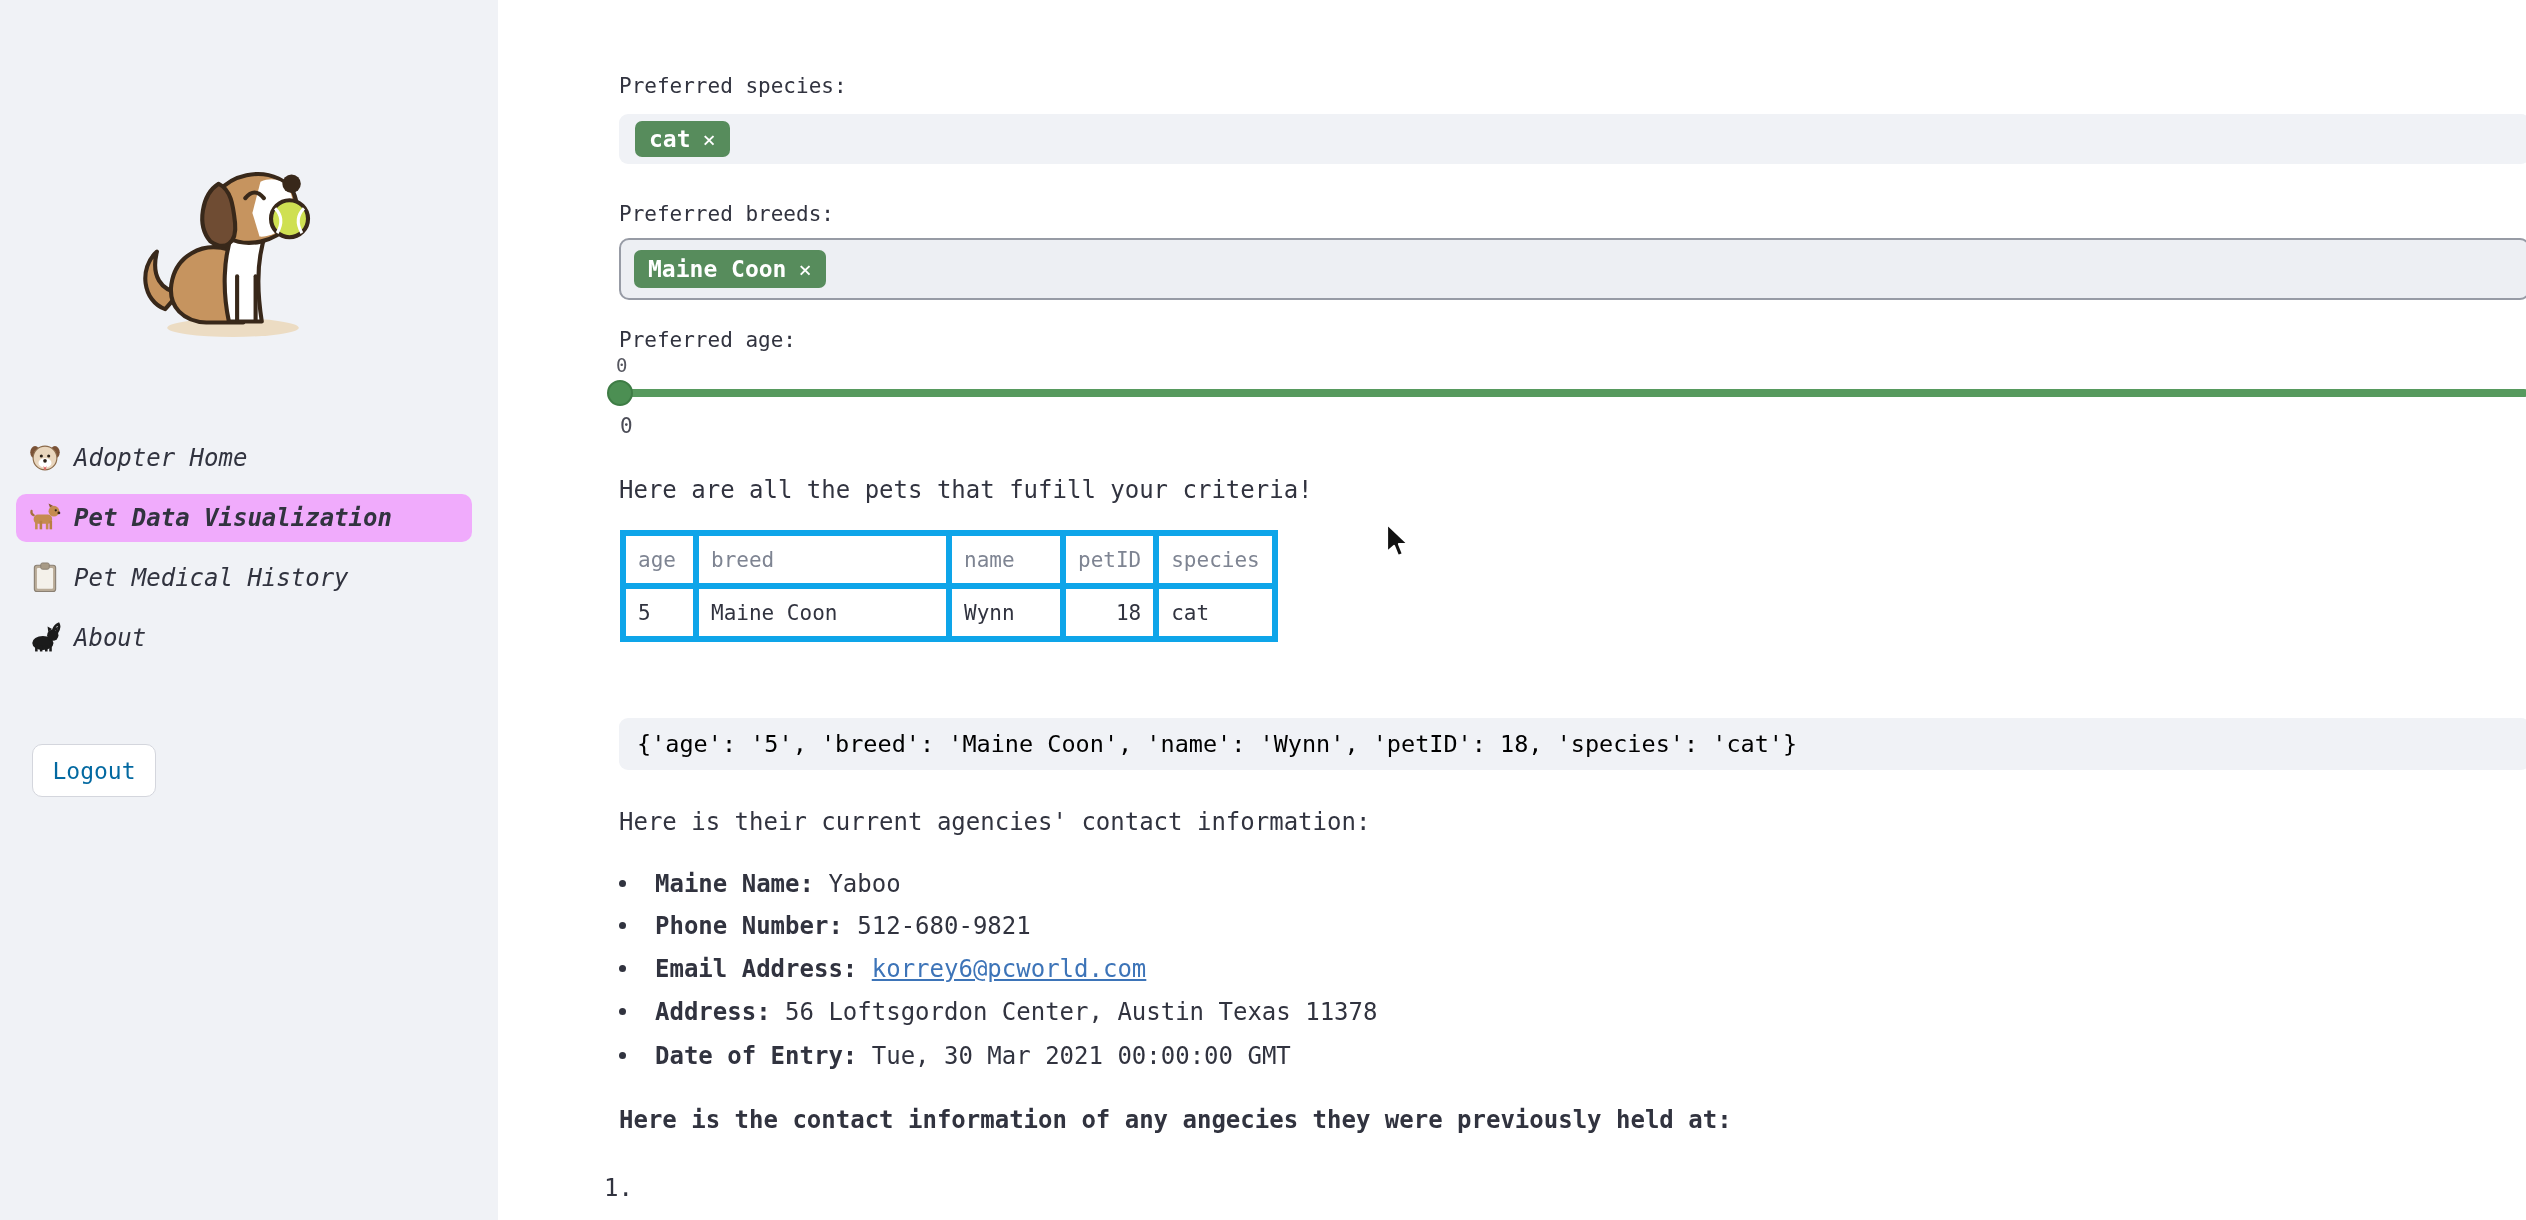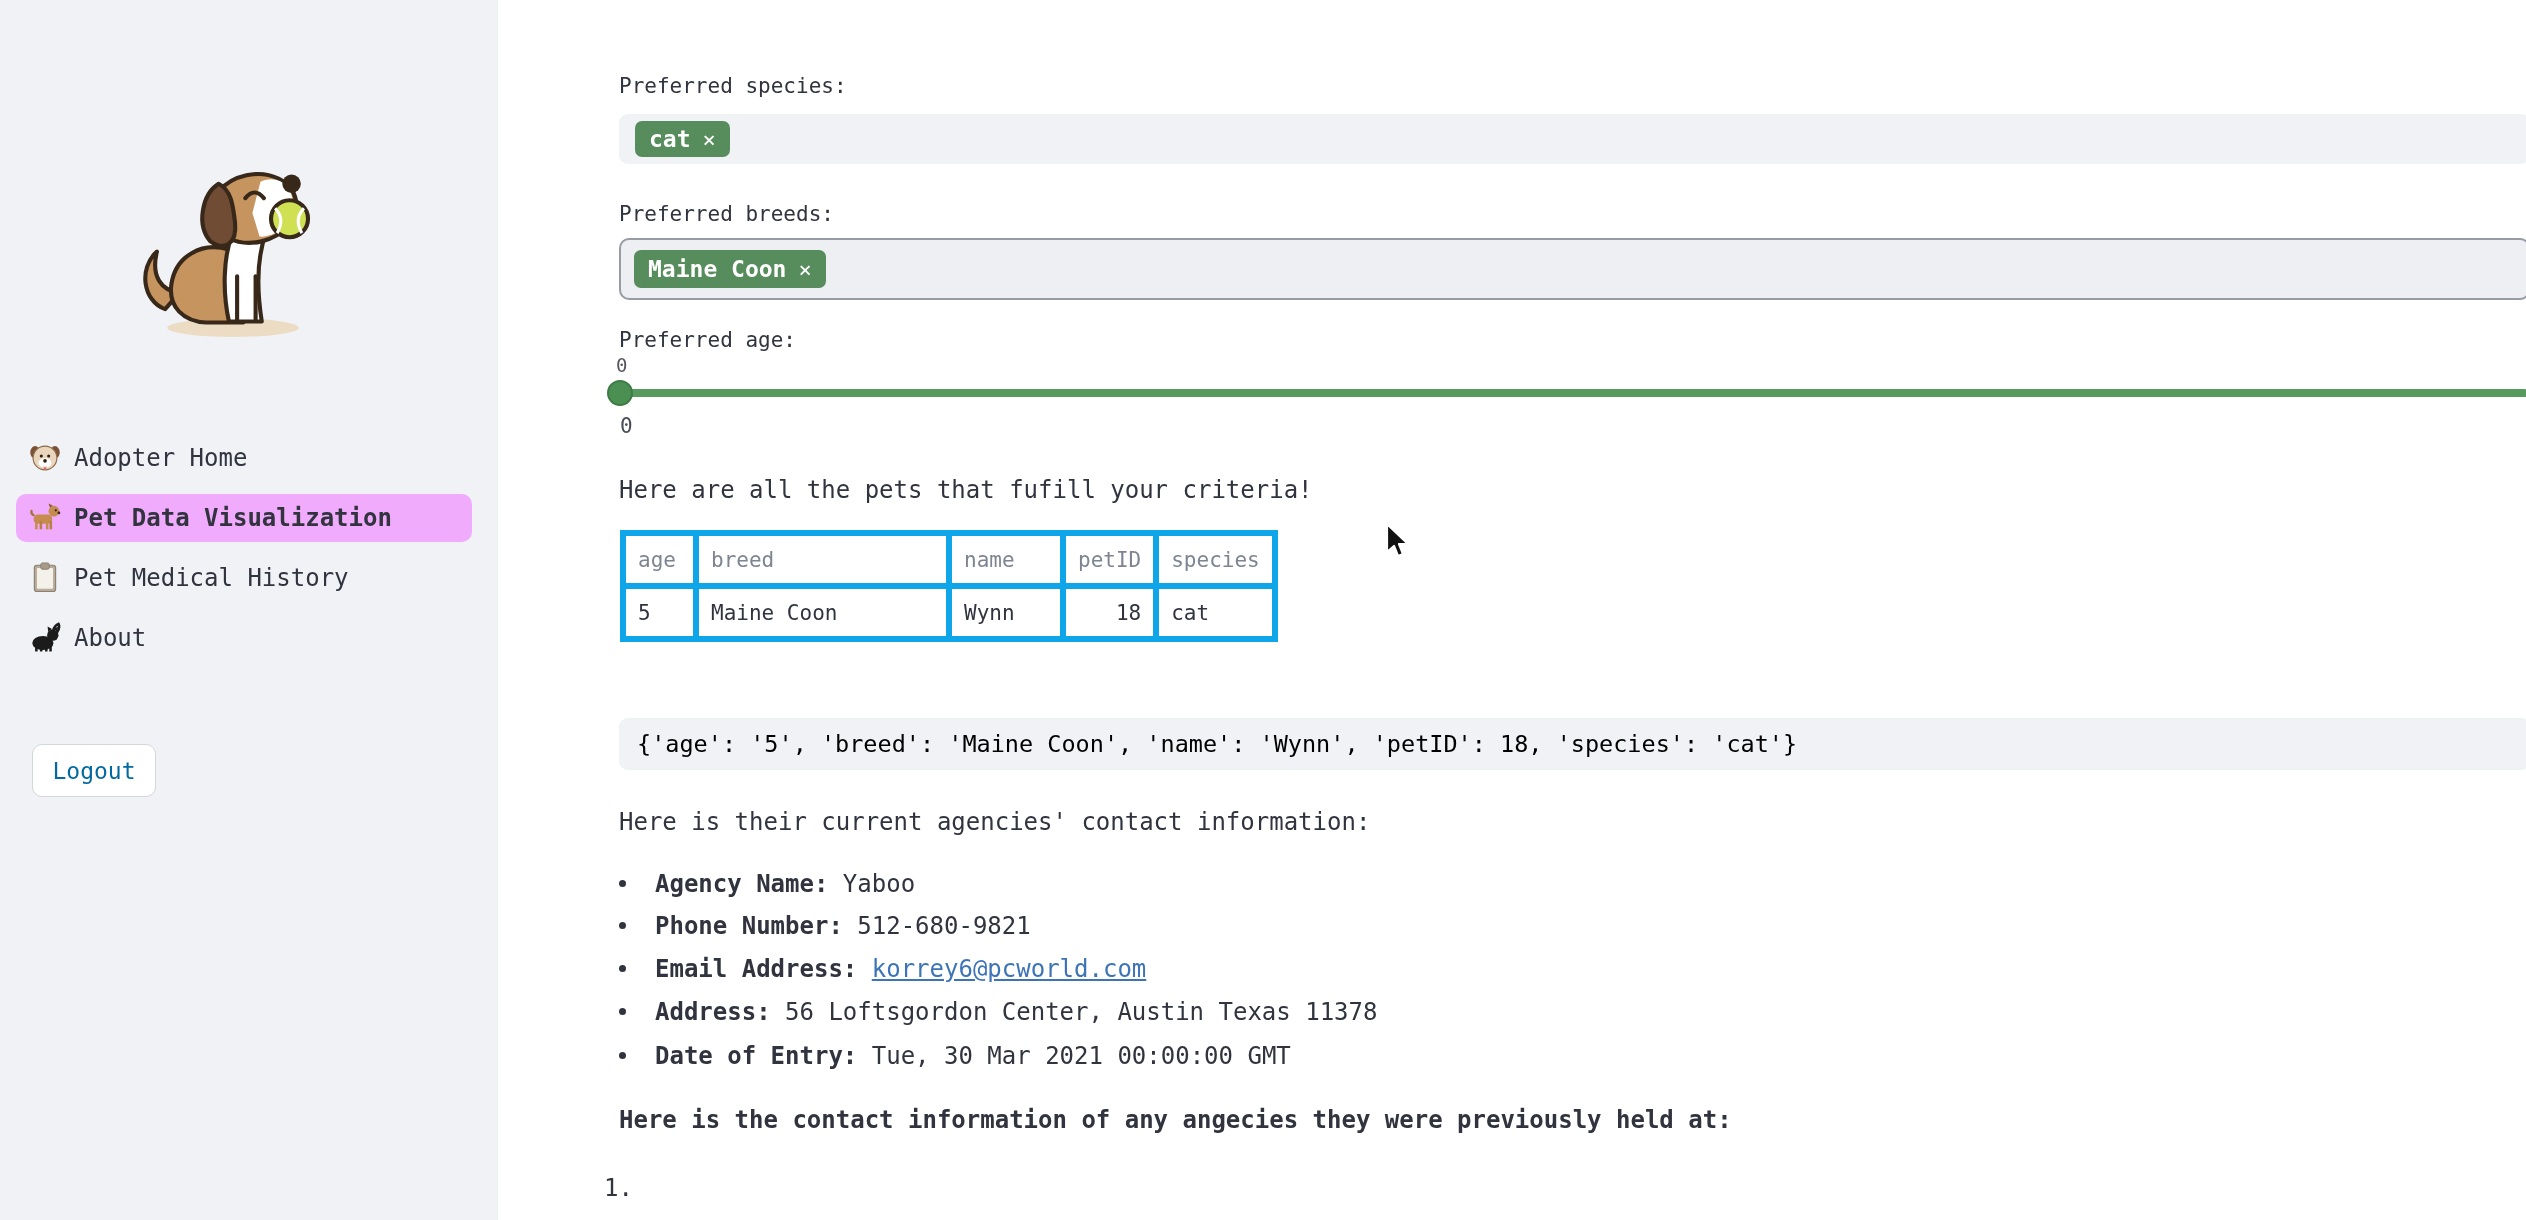--- a/index.html
+++ b/index.html
@@ -3,21 +3,21 @@
 <meta charset="utf-8">
 <style>
   * { margin:0; padding:0; box-sizing:border-box; }
   html,body { width:2526px; height:1220px; overflow:hidden; }
   body { font-family:"DejaVu Sans Mono", monospace; background:#ffffff; position:relative; color:#31333f; }
 
   
   .sidebar { position:absolute; left:0; top:0; width:498px; height:1220px; background:#f0f2f6; }
   .logo { position:absolute; left:128px; top:155px; width:210px; height:185px; }
   .nav { position:absolute; left:16px; top:434px; width:456px; }
-  .nav-item { display:flex; align-items:center; height:48px; margin-bottom:12px; padding:0 10px 0 12px; border-radius:10px; cursor:pointer; }
+  .nav-item { display:flex; align-items:center; height:48px; margin-bottom:12px; padding:0 10px 0 12px; border-radius:10px; cursor:pointer;font-style:italic; }
   .nav-item.active { background:#f0abfc; }
   .nav-item .ico { width:34px; height:34px; margin-right:12px; flex:0 0 34px; }
   .nav-item .nav-label { font-size:24px; color:#31333f; white-space:nowrap; }
   .nav-item.active .nav-label { font-weight:bold; }
   .logout-btn { position:absolute; left:32px; top:744px; width:124px; height:53px; background:#ffffff; border:1px solid #d4d6dd; border-radius:10px; font-family:"DejaVu Sans Mono",monospace; font-size:23px; color:#0369a1; cursor:pointer; }
 
   
   .main { position:absolute; left:498px; top:0; right:0; height:1220px; background:#ffffff; overflow:hidden; }
   .lbl { position:absolute; left:121px; font-size:21px; color:#31333f; white-space:nowrap; }
   .md  { position:absolute; left:121px; font-size:24px; color:#31333f; white-space:nowrap; }
@@ -187,21 +187,21 @@
   </table>
 
 
   <div class="selectbox">
     <span class="sel-text">{'age': '5', 'breed': 'Maine Coon', 'name': 'Wynn', 'petID': 18, 'species': 'cat'}</span>
   </div>
 
   <div class="md" style="top:808px;">Here is their current agencies' contact information:</div>
 
   <div class="bullet-line" style="top:870px;">
-    <span class="dot"></span><b>Agency Name:</b><span> Yaboo</span>
+    <span class="dot"></span><b>Maine Name:</b><span> Yaboo</span>
   </div>
   <div class="bullet-line" style="top:912px;">
     <span class="dot"></span><b>Phone Number:</b><span> 512-680-9821</span>
   </div>
   <div class="bullet-line" style="top:955px;">
     <span class="dot"></span><b>Email Address:</b><span>&nbsp;</span><a class="mail-link" href="#">korrey6@pcworld.com</a>
   </div>
   <div class="bullet-line" style="top:998px;">
     <span class="dot"></span><b>Address:</b><span> 56 Loftsgordon Center, Austin Texas 11378</span>
   </div>

